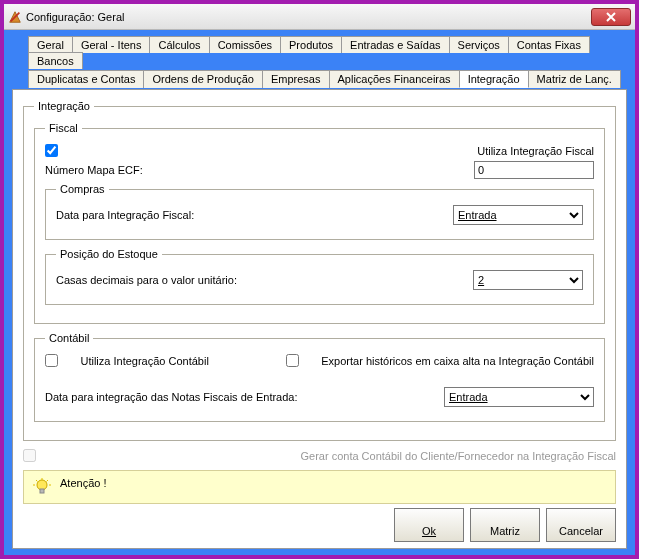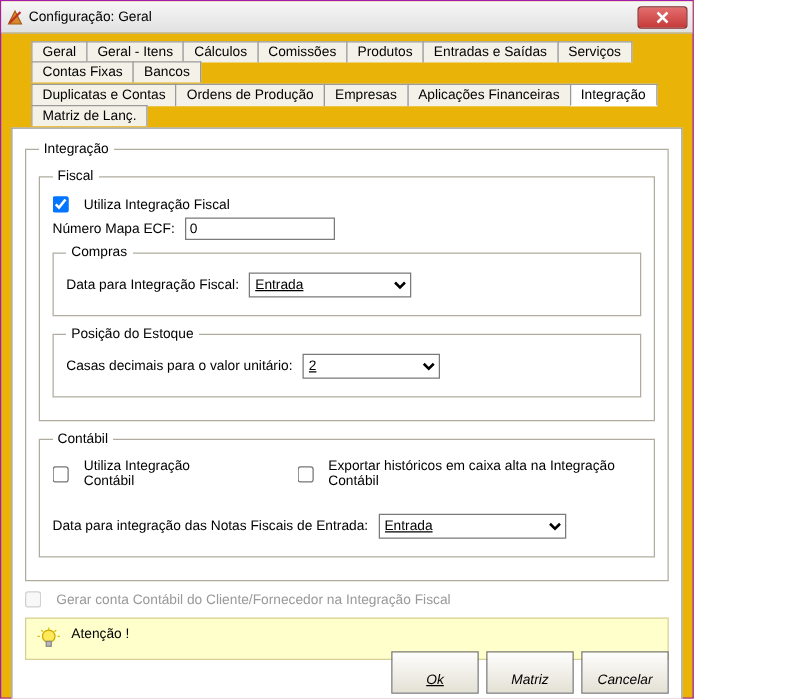--- a/index.html
+++ b/index.html
@@ -1,38 +1,38 @@
 <!DOCTYPE html>
 <html><head>
 <meta charset="utf-8">
 <style>
   * { box-sizing: border-box; font-family: Tahoma, Arial, sans-serif; font-size: 11px; }
   body { margin: 0; padding: 0; background: #fff; }
-  .window { width: 555px; height: 559px; border: 1px solid #a21caf; background: #eab308; position: relative; }
+  .window { width: 639px; height: 559px; border: 4px solid #a21caf; background: #3b82f6; position: relative; }
   .titlebar { height: 26px; background: linear-gradient(#f7f7f7,#e1e1e1); border-bottom: 1px solid #b8b8b8; display: flex; align-items: center; padding: 0 4px; }
   .title-icon { width:14px; height:14px; margin-right:4px; display:flex; align-items:center; justify-content:center; }
   .title-text { flex:1; color:#000; }
   .close-btn { width:40px; height:18px; background: linear-gradient(#e46e6e,#c63a3a); border:1px solid #8a2a2a; border-radius:3px; color:#fff; display:flex; align-items:center; justify-content:center; font-weight:bold; cursor:pointer; }
   .content { padding: 6px 8px 4px 8px; }
   .tabs { display:flex; flex-wrap:wrap; gap:0; margin-bottom:2px;margin-left:16px; }
   .tab { border:1px solid #9a9a9a; border-bottom:none; background:#f4f2e8; padding:2px 8px; margin-right:-1px; margin-bottom:-1px; cursor:pointer; position:relative; }
   .tab.active { background:#fff; z-index:2; border-bottom:1px solid #fff; }
   .tab-row2 { display:flex; flex-wrap:wrap; }
   .panel { border:1px solid #9a9a9a; background:#fff; padding:6px 10px 10px 10px; min-height:460px; position:relative; }
   fieldset { border:1px solid #b0ada0; margin:4px 0 8px 0; padding:6px 10px 10px 10px; }
   legend { padding:0 4px; color:#000; }
-  .row { display:flex; align-items:center; margin:4px 0; gap:8px; }
+  .row { display:flex; align-items:center; margin:4px 0; gap:8px;justify-content:space-between; }
   input[type="checkbox"], input[type="radio"] { margin:0 4px 0 0; }
   input[type="text"] { border:1px solid #7a7a7a; height:18px; padding:1px 3px; background:#fff; }
   select { border:1px solid #7a7a7a; height:20px; background:#fff;text-decoration:underline; }
   .disabled { color:#999; }
   .note { background:#ffffcc; border:1px solid #d6d098; padding:6px 8px; display:flex; gap:8px; align-items:flex-start; margin-top:8px; }
   .bulb { width:20px; height:20px; flex-shrink:0; }
   .footer { position:absolute; bottom:6px; right:10px; display:flex; gap:6px; }
-  .btn { min-width:70px; height:22px; border:1px solid #7a7a7a; background:linear-gradient(#fdfdfd,#e4e1d4); cursor:pointer; padding:16px 10px;font-style:italic; }
+  .btn { min-width:70px; height:22px; border:1px solid #7a7a7a; background:linear-gradient(#fdfdfd,#e4e1d4); cursor:pointer; padding:16px 10px; }
   .label-u { text-decoration: underline; text-decoration-color:#000; }
   .panel-inner { height: 430px; }
 </style>
 </head>
 <body>
 
 <div class="window">
   <div class="titlebar">
     <span class="title-icon">
       <svg viewBox="0 0 16 16" width="14" height="14">

